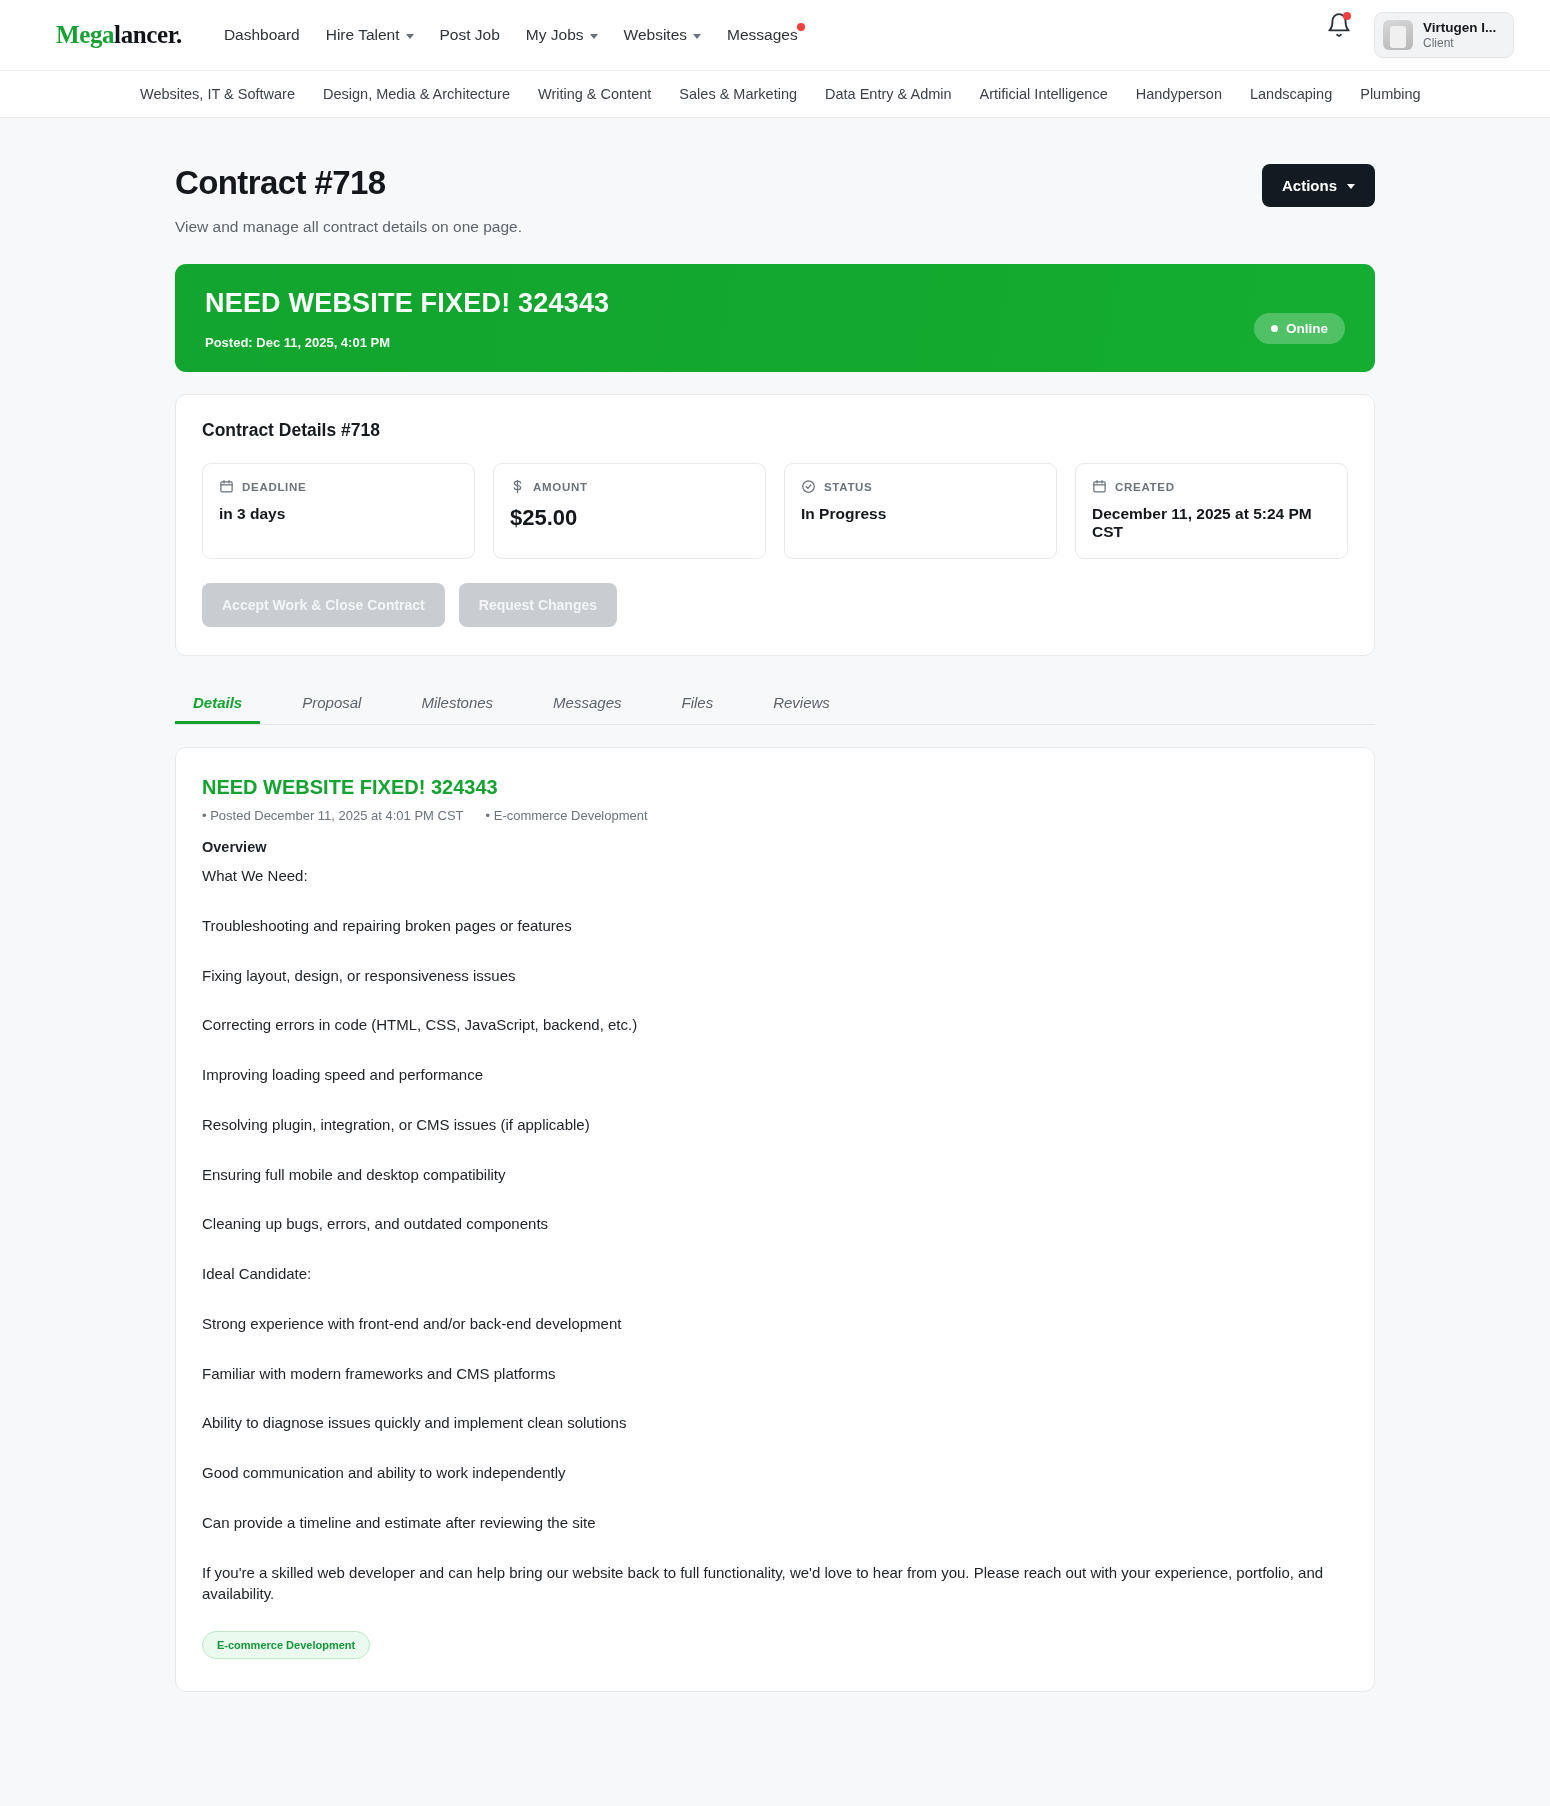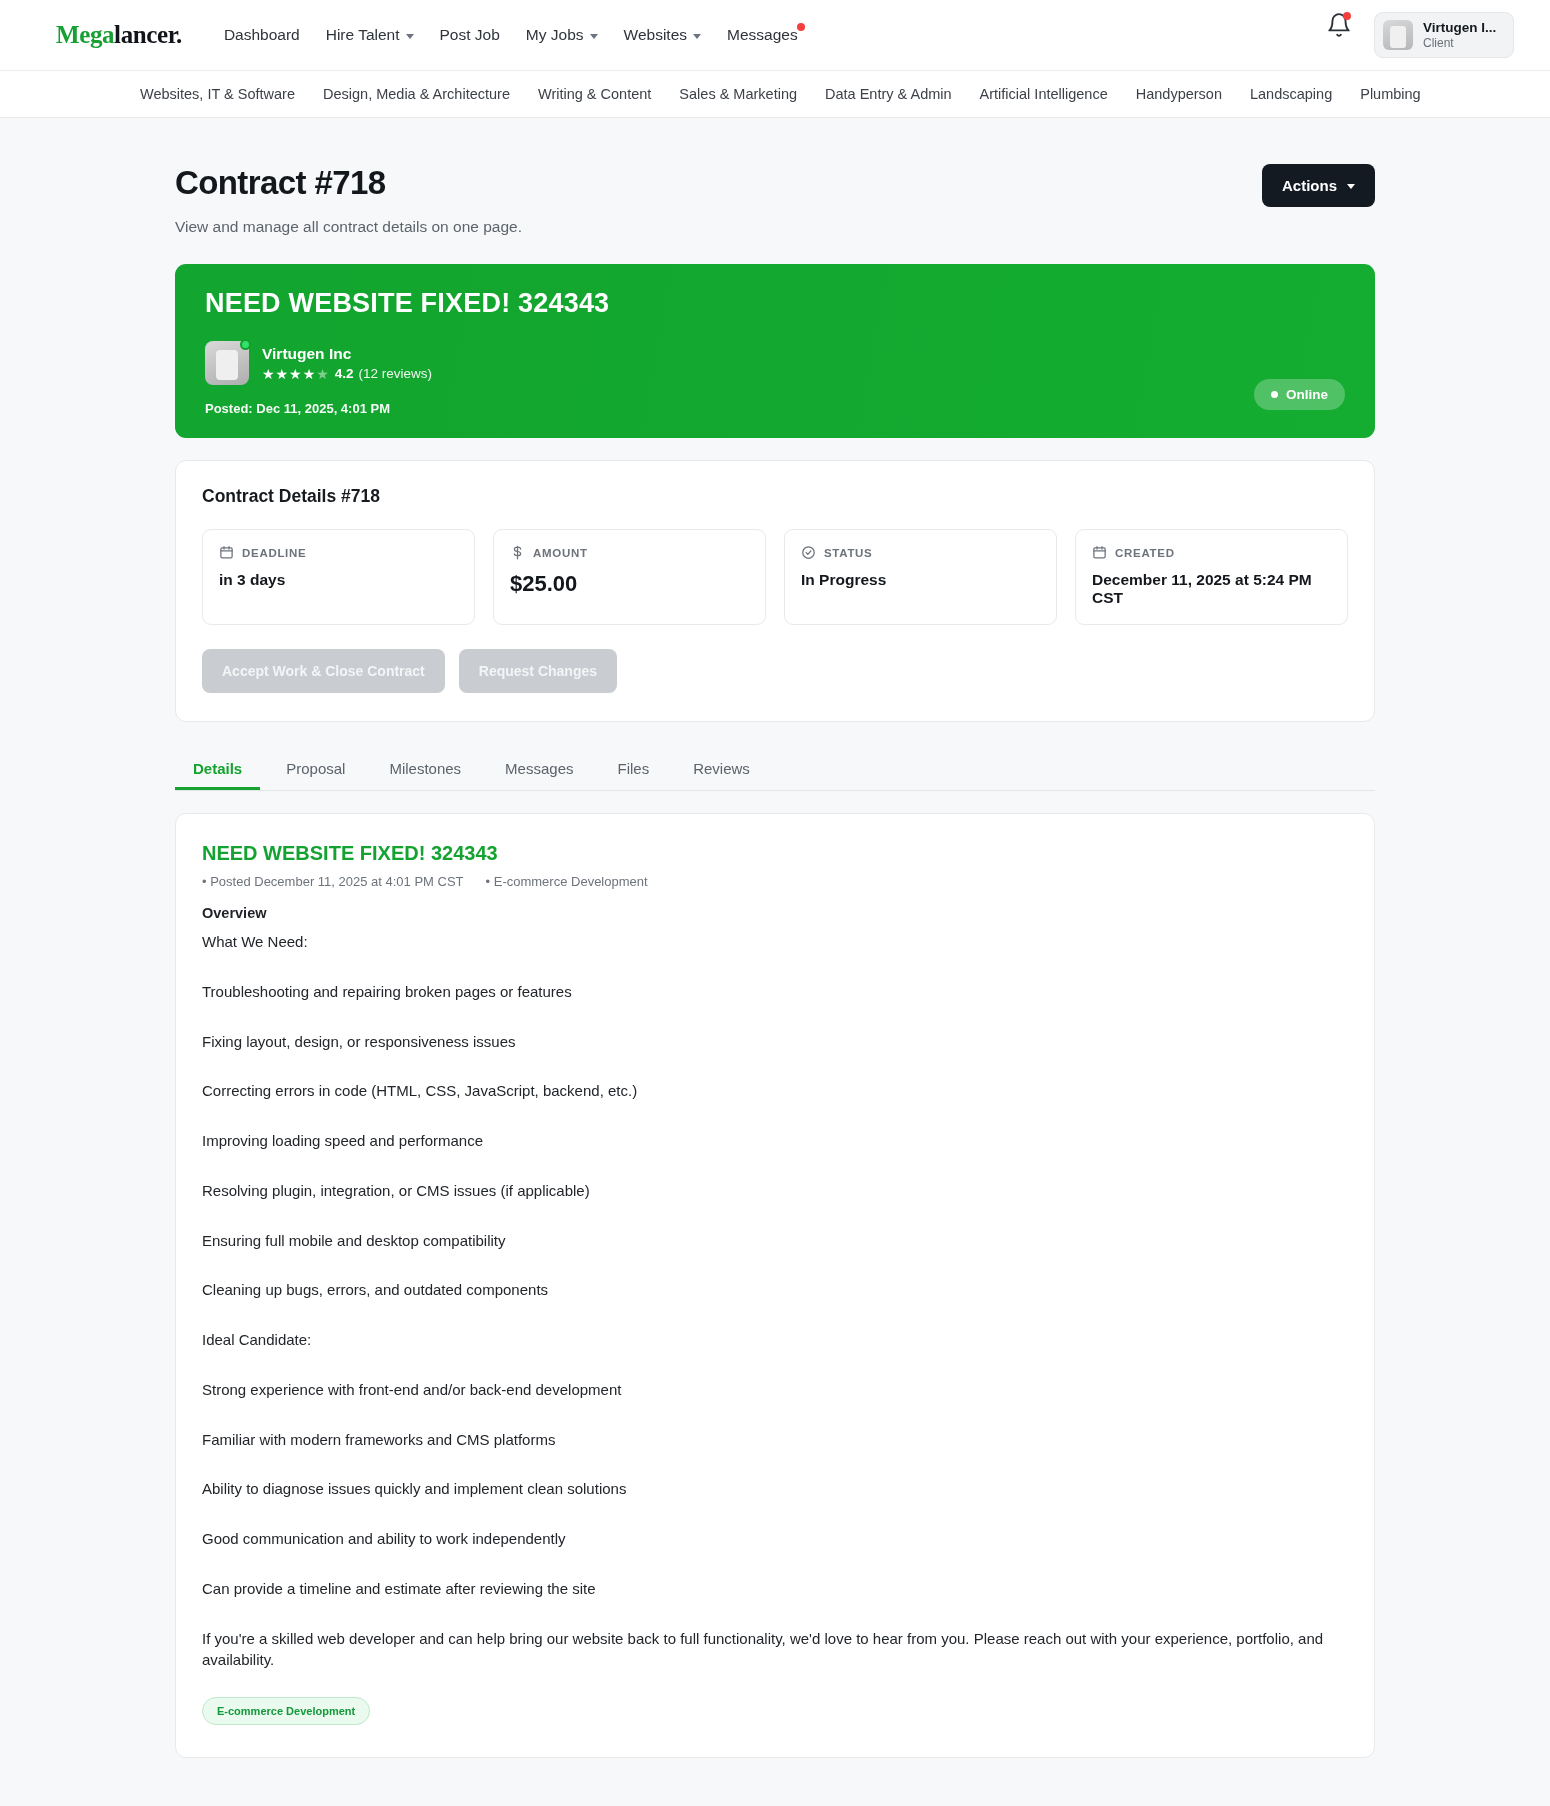--- a/index.html
+++ b/index.html
@@ -277,23 +277,24 @@
     border-radius: 8px;
     font-size: 14px;
     font-weight: bold;
     padding: 14px 20px;
     cursor: pointer;
   }
 
   
   .tabs {
     display: flex;
-    gap: 8px;
+    gap: 24px;
     margin-top: 26px;
     border-bottom: 1px solid #e3e5e7;
+    font-style: italic;
   }
   .tab {
     font-size: 15px;
     color: #5c636b;
     padding: 12px 18px 13px 18px;
     cursor: pointer;
   }
   .tab.active {
     color: #13a32e;
     font-weight: bold;
@@ -408,33 +409,20 @@
         <div class="subtitle">View and manage all contract details on one page.</div>
       </div>
       <button class="actions-btn">
         <span>Actions</span>
         <i class="chev"></i>
       </button>
     </div>
 
     <div class="hero">
       <h2>NEED WEBSITE FIXED! 324343</h2>
-      <div class="hero-client">
-        <div class="avatar-lg">
-          <i class="online-dot"></i>
-        </div>
-        <div>
-          <div class="client-name">Virtugen Inc</div>
-          <div class="rating-row">
-            <span class="stars"><span>★★★★</span><span class="off">★</span></span>
-            <span class="rating-val">4.2</span>
-            <span class="reviews">(12 reviews)</span>
-          </div>
-        </div>
-      </div>
       <div class="posted">Posted: Dec 11, 2025, 4:01 PM</div>
       <div class="online-pill">
         <i class="d"></i>
         <span>Online</span>
       </div>
     </div>
 
     <div class="card">
       <div class="card-pad">
         <div class="card-h">Contract Details #718</div>

